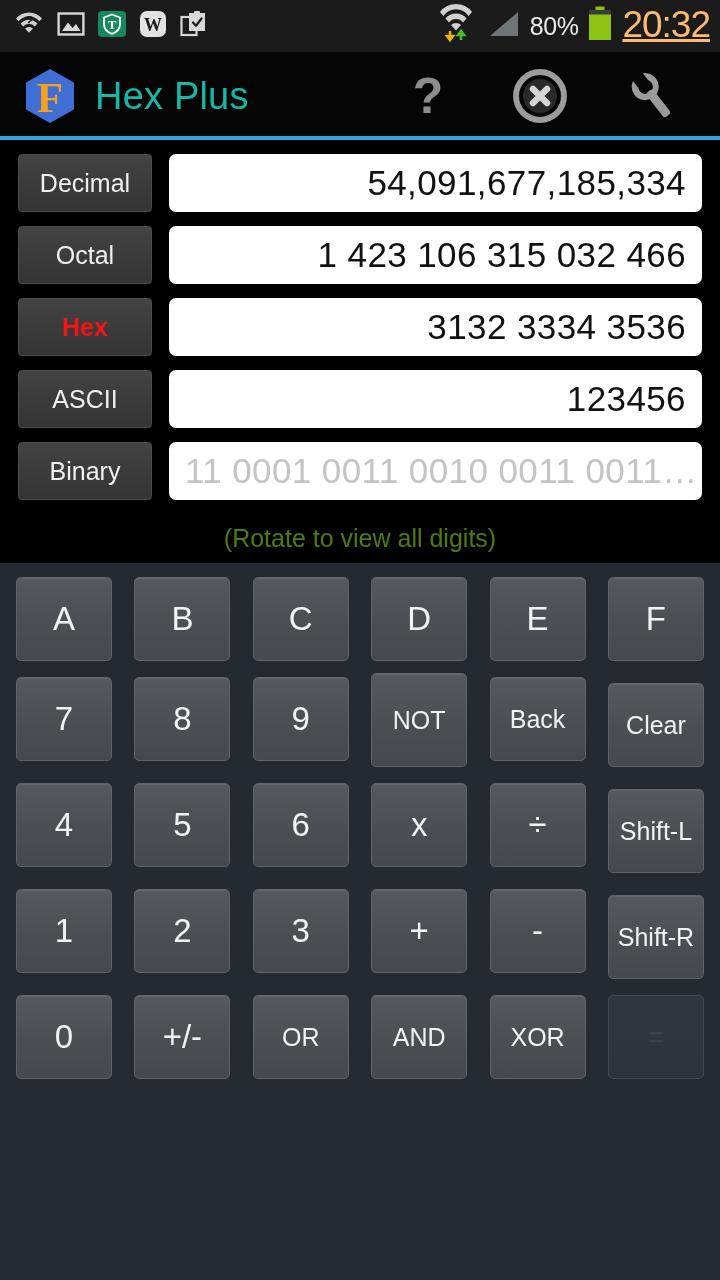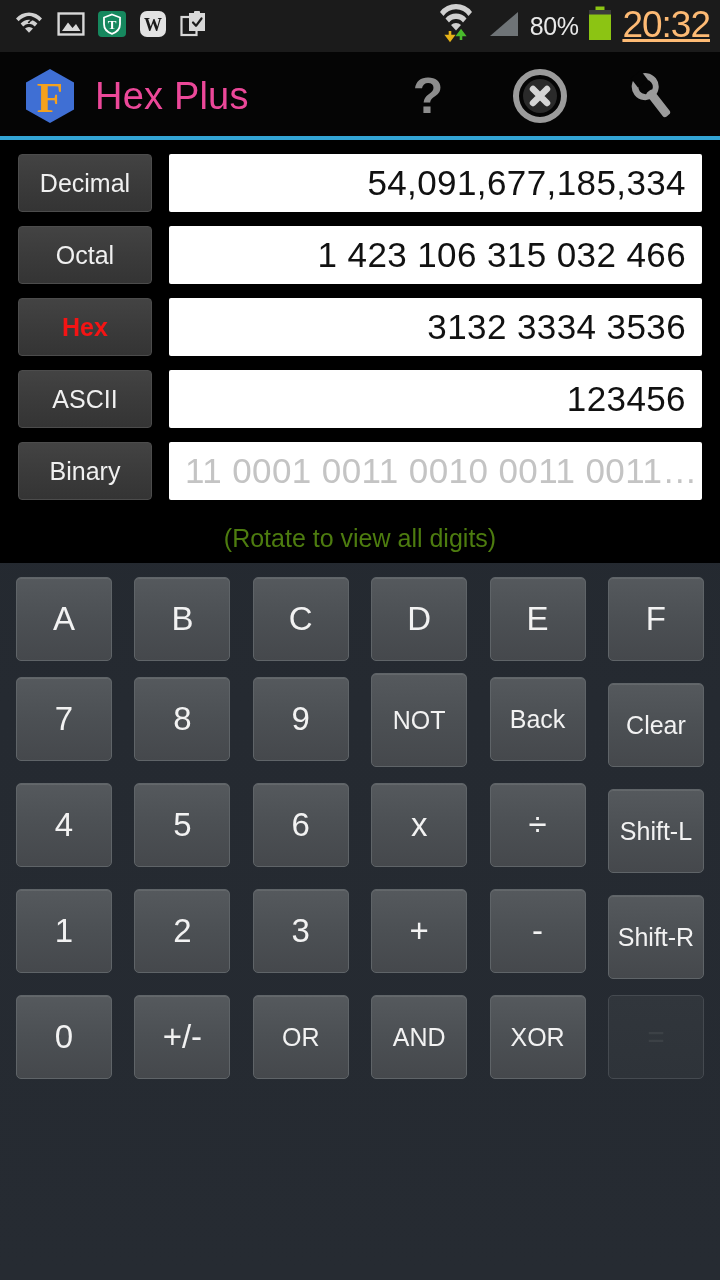--- a/index.html
+++ b/index.html
@@ -67,21 +67,21 @@
   }
   .app-bar::after {
     content: "";
     position: absolute;
     left: 0; right: 0; bottom: 0;
     height: 4px;
     background: #33a5d6;
   }
   .app-logo { width: 56px; height: 58px; flex: 0 0 auto; }
   .app-title {
-    color: #ec4899;
+    color: #14b8a6;
     font-size: 38px;
     font-weight: normal;
     margin-left: 17px;
     letter-spacing: 0.2px;
   }
   .app-actions {
     margin-left: auto;
     display: flex;
     align-items: center;
     gap: 56px;
@@ -123,21 +123,21 @@
     justify-content: center;
     color: #f0f0f0;
     font-size: 25px;
     cursor: pointer;
   }
   .disp-label.active { color: #f41414; font-weight: bold; }
   .disp-field {
     flex: 1 1 auto;
     margin-left: 17px;
     background: #ffffff;
-    border-radius: 2px;
+    border-radius: 7px;
     display: flex;
     align-items: center;
     justify-content: flex-end;
     padding: 0 16px;
     color: #111111;
     font-size: 35px;
     letter-spacing: 0.4px;
     overflow: hidden;
     white-space: nowrap;
     cursor: text;

